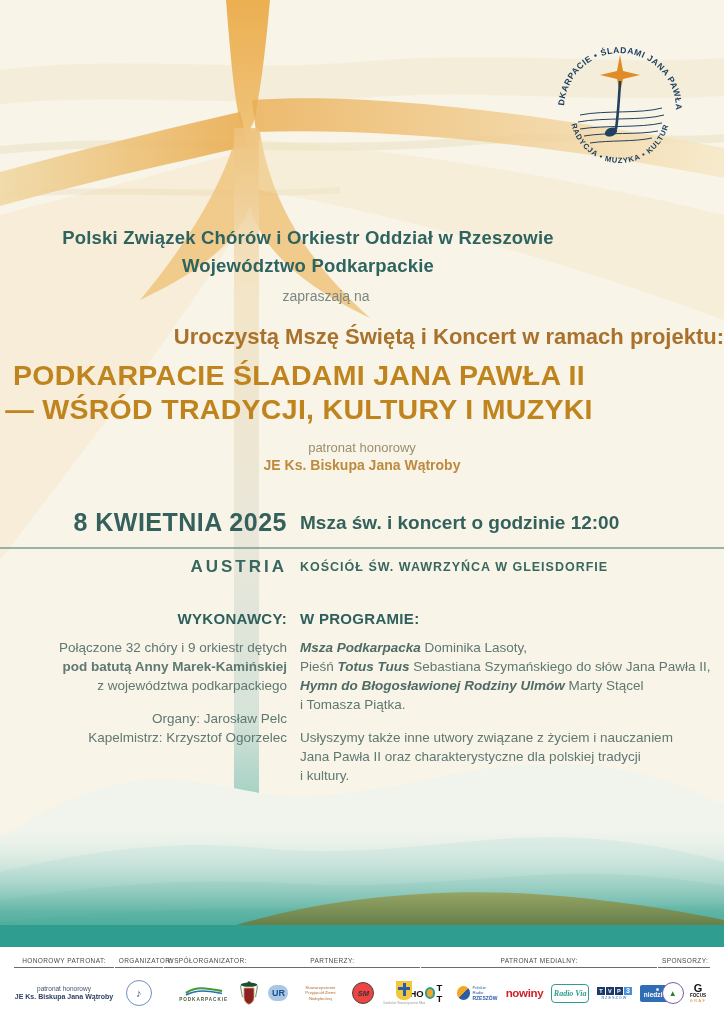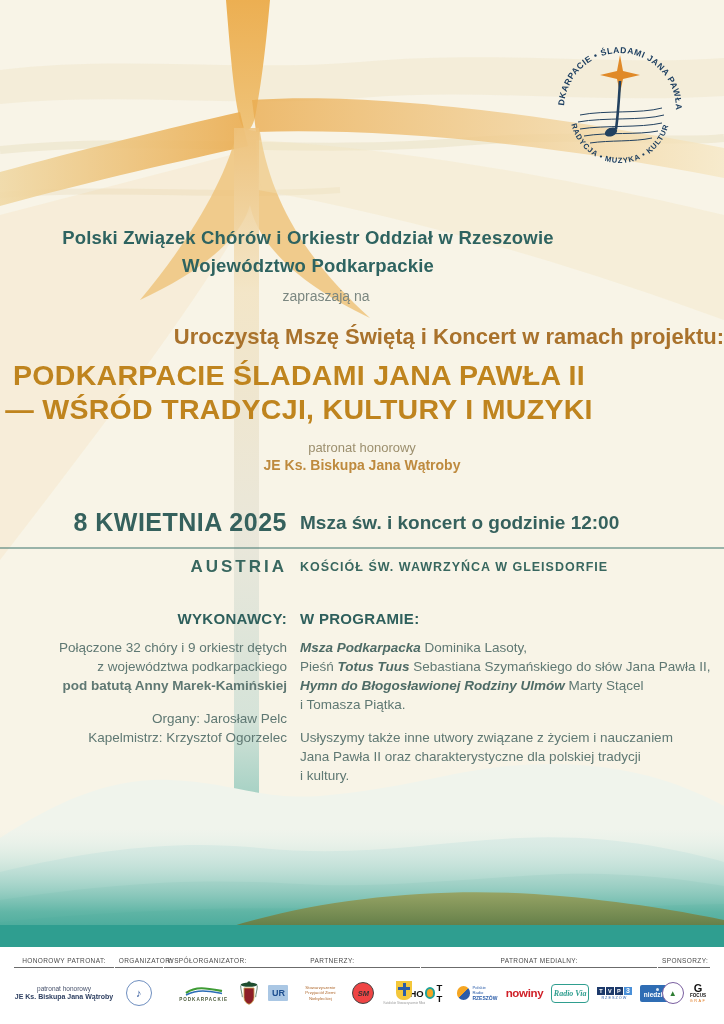--- a/index.html
+++ b/index.html
@@ -55,21 +55,21 @@
   .fsec{display:flex;flex-direction:column;align-items:center;}
   .flabel{font-size:6.5px;color:#4A4A4A;letter-spacing:.4px;white-space:nowrap;
     border-bottom:1px solid #6B6B6B;padding:0 4px 3px 4px;align-self:stretch;text-align:center;}
   .flogos{display:flex;align-items:center;justify-content:center;gap:9px;margin-top:8px;min-height:34px;}
   .hon-text{font-size:6.5px;color:#46516B;text-align:center;line-height:8.5px;}
   .hon-text .l2{font-size:7px;font-weight:700;color:#2C3E60;}
   .lg{display:flex;flex-direction:column;align-items:center;justify-content:center;}
   .pzc-circle{width:24px;height:24px;border-radius:50%;border:1.5px solid #6F8FC0;
     display:flex;align-items:center;justify-content:center;font-size:11px;color:#3A5FA0;background:#fff;}
   .pk-text{font-size:4.6px;letter-spacing:1px;color:#4A5A3A;font-weight:700;margin-top:1px;}
-  .ur-box{width:20px;height:16px;background:#AAC7E4;border-radius:1px;display:flex;
+  .ur-box{width:20px;height:16px;background:#AAC7E4;border-radius:8px;display:flex;
     align-items:center;justify-content:center;font-size:9px;font-weight:900;color:#1D4E8F;}
   .assoc{font-size:4.3px;line-height:5.6px;color:#B06A2F;text-align:center;width:46px;}
   .sm-circle{width:20px;height:20px;border-radius:50%;border:1px solid #444;display:flex;
     align-items:center;justify-content:center;font-size:7.5px;font-weight:700;color:#333;
     font-style:italic;background:#ef4444;}
   .ksm{width:16px;height:19px;background:#F3C73B;border-radius:0 0 7px 7px;position:relative;}
   .ksm:before{content:"";position:absolute;left:6.5px;top:2px;width:3px;height:13px;background:#2A5CA8;}
   .ksm:after{content:"";position:absolute;left:2px;top:6px;width:12px;height:3px;background:#2A5CA8;}
   .ksm-cap{font-size:3px;color:#999;margin-top:1px;white-space:nowrap;width:42px;
     overflow:hidden;text-align:center;}
@@ -204,22 +204,22 @@
     <div class="time-line nowrap"><span>Msza św. i koncert o godzinie </span><span class="tm">12:00</span></div>
   </div>
   <div class="abs divider"></div>
   <div class="abs country nowrap">AUSTRIA</div>
   <div class="abs venue nowrap">KOŚCIÓŁ ŚW. WAWRZYŃCA W GLEISDORFIE</div>
 
   <div class="abs col-left">
     <div class="col-h">WYKONAWCY:</div>
     <div class="body-sm">
       <div class="nowrap">Połączone 32 chóry i 9 orkiestr dętych</div>
+      <div class="nowrap b">pod batutą Anny Marek-Kamińskiej</div>
       <div class="nowrap">z województwa podkarpackiego</div>
-      <div class="nowrap b">pod batutą Anny Marek-Kamińskiej</div>
     </div>
     <div class="gap1"></div>
     <div class="body-sm">
       <div class="nowrap">Organy: Jarosław Pelc</div>
       <div class="nowrap">Kapelmistrz: Krzysztof Ogorzelec</div>
     </div>
   </div>
 
   <div class="abs col-right">
     <div class="col-h">W PROGRAMIE:</div>

